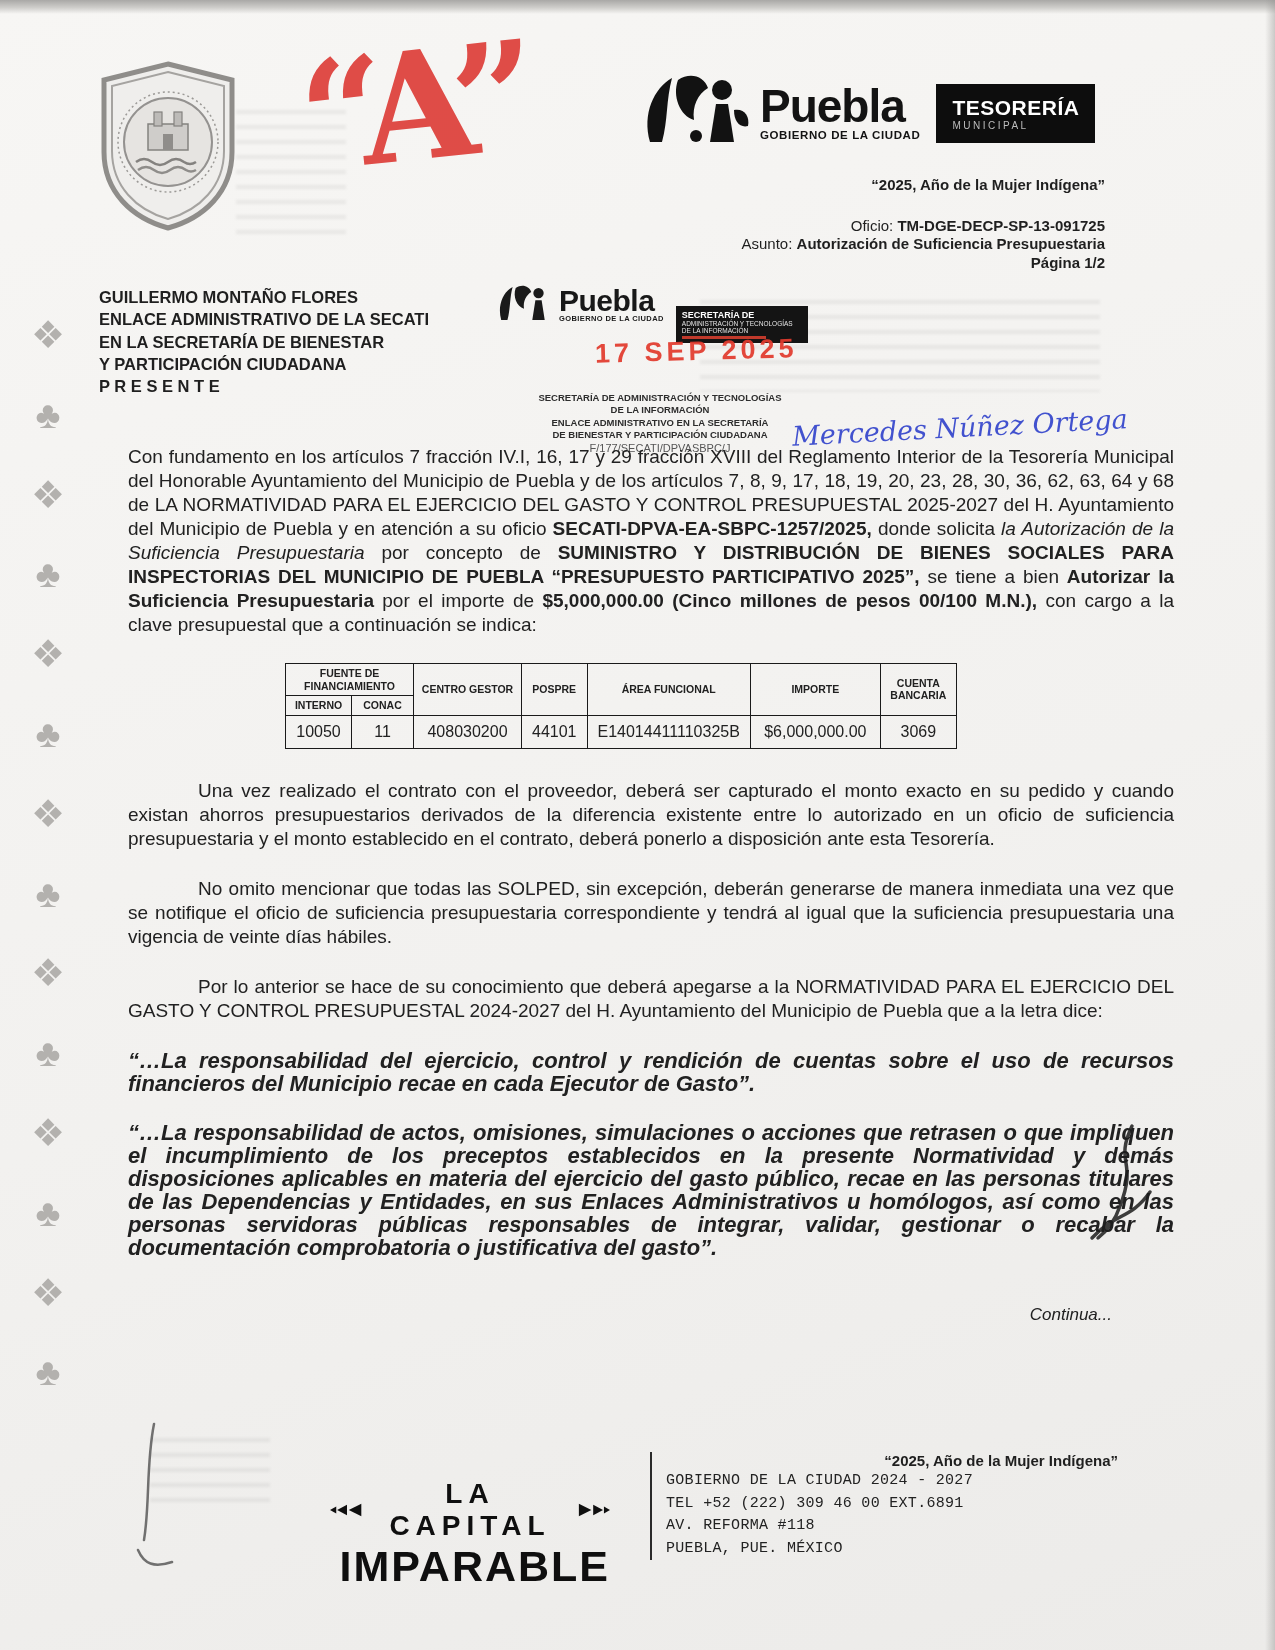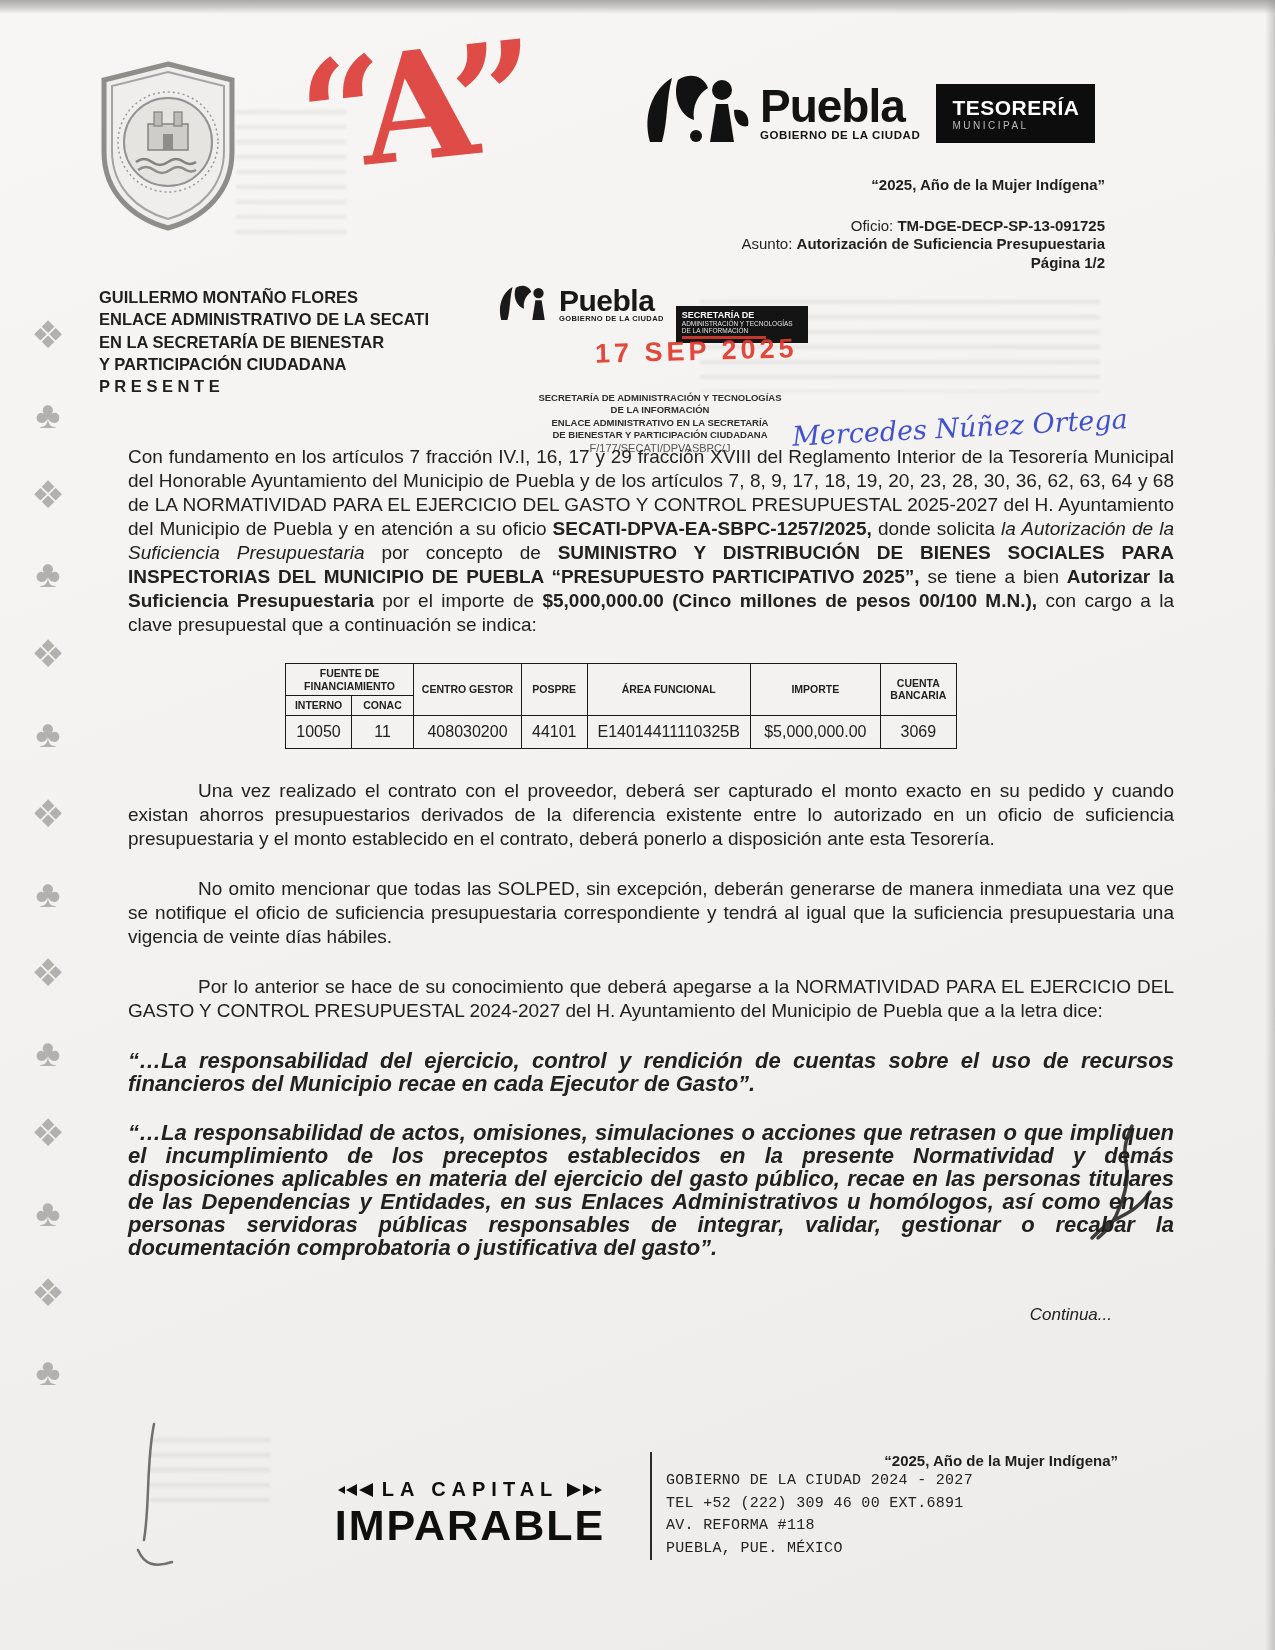--- a/index.html
+++ b/index.html
@@ -81,22 +81,22 @@
   table.budget th, table.budget td { border:1.5px solid #1a1a1a; text-align:center; vertical-align:middle; }
   table.budget th { font-size:10.5px; font-weight:bold; padding:3px 6px; line-height:1.2; }
   table.budget td { font-size:16px; padding:4px 10px; }
 
   
   .scribble { position:absolute; }
 
   
   .footer-logo { position:absolute; left:330px; top:1478px; width:280px; text-align:center; color:#0f0f0f; }
   .footer-logo .row1 { display:flex; align-items:center; justify-content:center; gap:8px;
-    font-size:20px; font-weight:bold; letter-spacing:6px; }
-  .footer-logo .row2 { font-size:43px; font-weight:bold; letter-spacing:2px; margin-top:0px; }
+    font-size:28px; font-weight:bold; letter-spacing:6px; }
+  .footer-logo .row2 { font-size:43px; font-weight:bold; letter-spacing:2px; margin-top:0px;text-align:right; }
 
   .footer-right { position:absolute; left:650px; top:1452px; width:468px;
     border-left:2px solid #2a2a2a; padding-left:14px; }
   .footer-right .quote { text-align:right; font-weight:bold; font-size:15px; margin-bottom:1px; }
   .footer-right .addr { font-family:"Liberation Mono", "DejaVu Sans Mono", monospace;
     font-size:15px; line-height:1.5; letter-spacing:.3px; color:#222; }
 </style>
 </head>
 <body>
 
@@ -222,21 +222,21 @@
       <tr>
         <th style="width:66px;">INTERNO</th>
         <th style="width:62px;">CONAC</th>
       </tr>
       <tr>
         <td>10050</td>
         <td>11</td>
         <td>408030200</td>
         <td>44101</td>
         <td>E14014411110325B</td>
-        <td>$5,000,000.00</td>
+        <td>$6,000,000.00</td>
         <td>3069</td>
       </tr>
     </tbody>
       </table>
 
     <p class="indent">Una vez realizado el contrato con el proveedor, deberá ser capturado el monto exacto en su pedido y cuando existan ahorros presupuestarios derivados de la diferencia existente entre lo autorizado en un oficio de suficiencia presupuestaria y el monto establecido en el contrato, deberá ponerlo a disposición ante esta Tesorería.</p>
     <p class="indent">No omito mencionar que todas las SOLPED, sin excepción, deberán generarse de manera inmediata una vez que se notifique el oficio de suficiencia presupuestaria correspondiente y tendrá al igual que la suficiencia presupuestaria una vigencia de veinte días hábiles.</p>
     <p class="indent">Por lo anterior se hace de su conocimiento que deberá apegarse a la NORMATIVIDAD PARA EL EJERCICIO DEL GASTO Y CONTROL PRESUPUESTAL 2024-2027 del H. Ayuntamiento del Municipio de Puebla que a la letra dice:</p>
 
     <div class="quote-block">“…La responsabilidad del ejercicio, control y rendición de cuentas sobre el uso de recursos financieros del Municipio recae en cada Ejecutor de Gasto”.</div>

